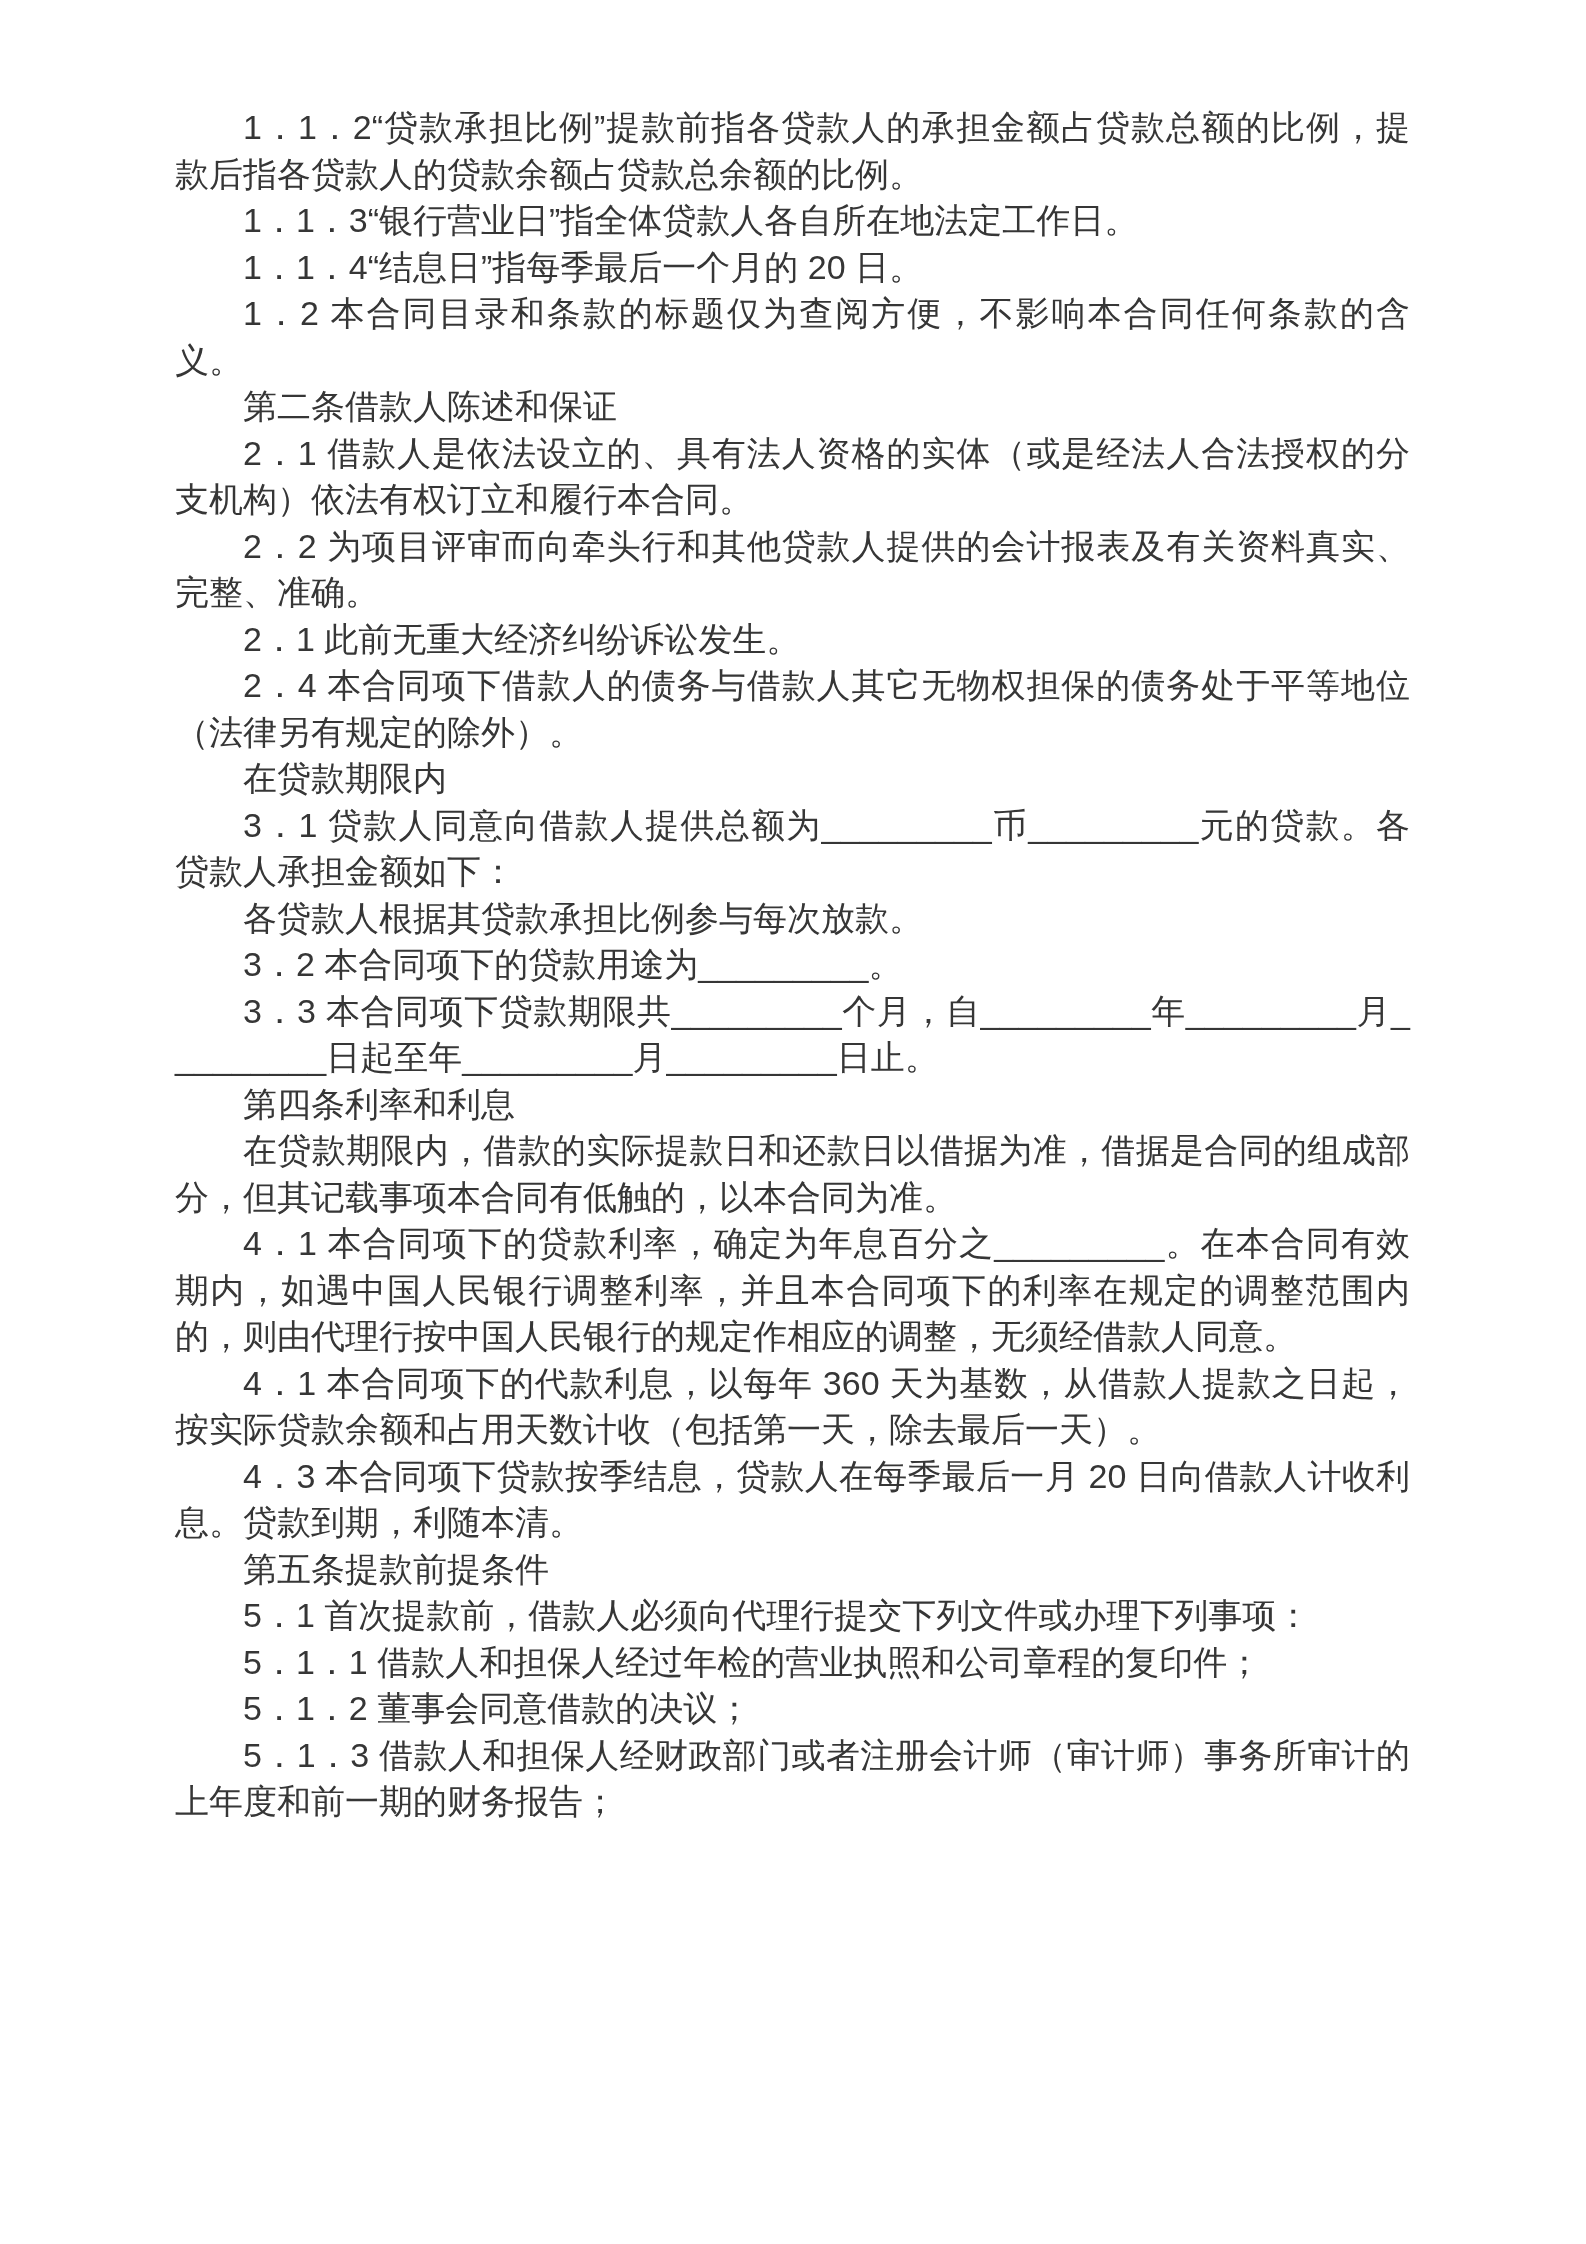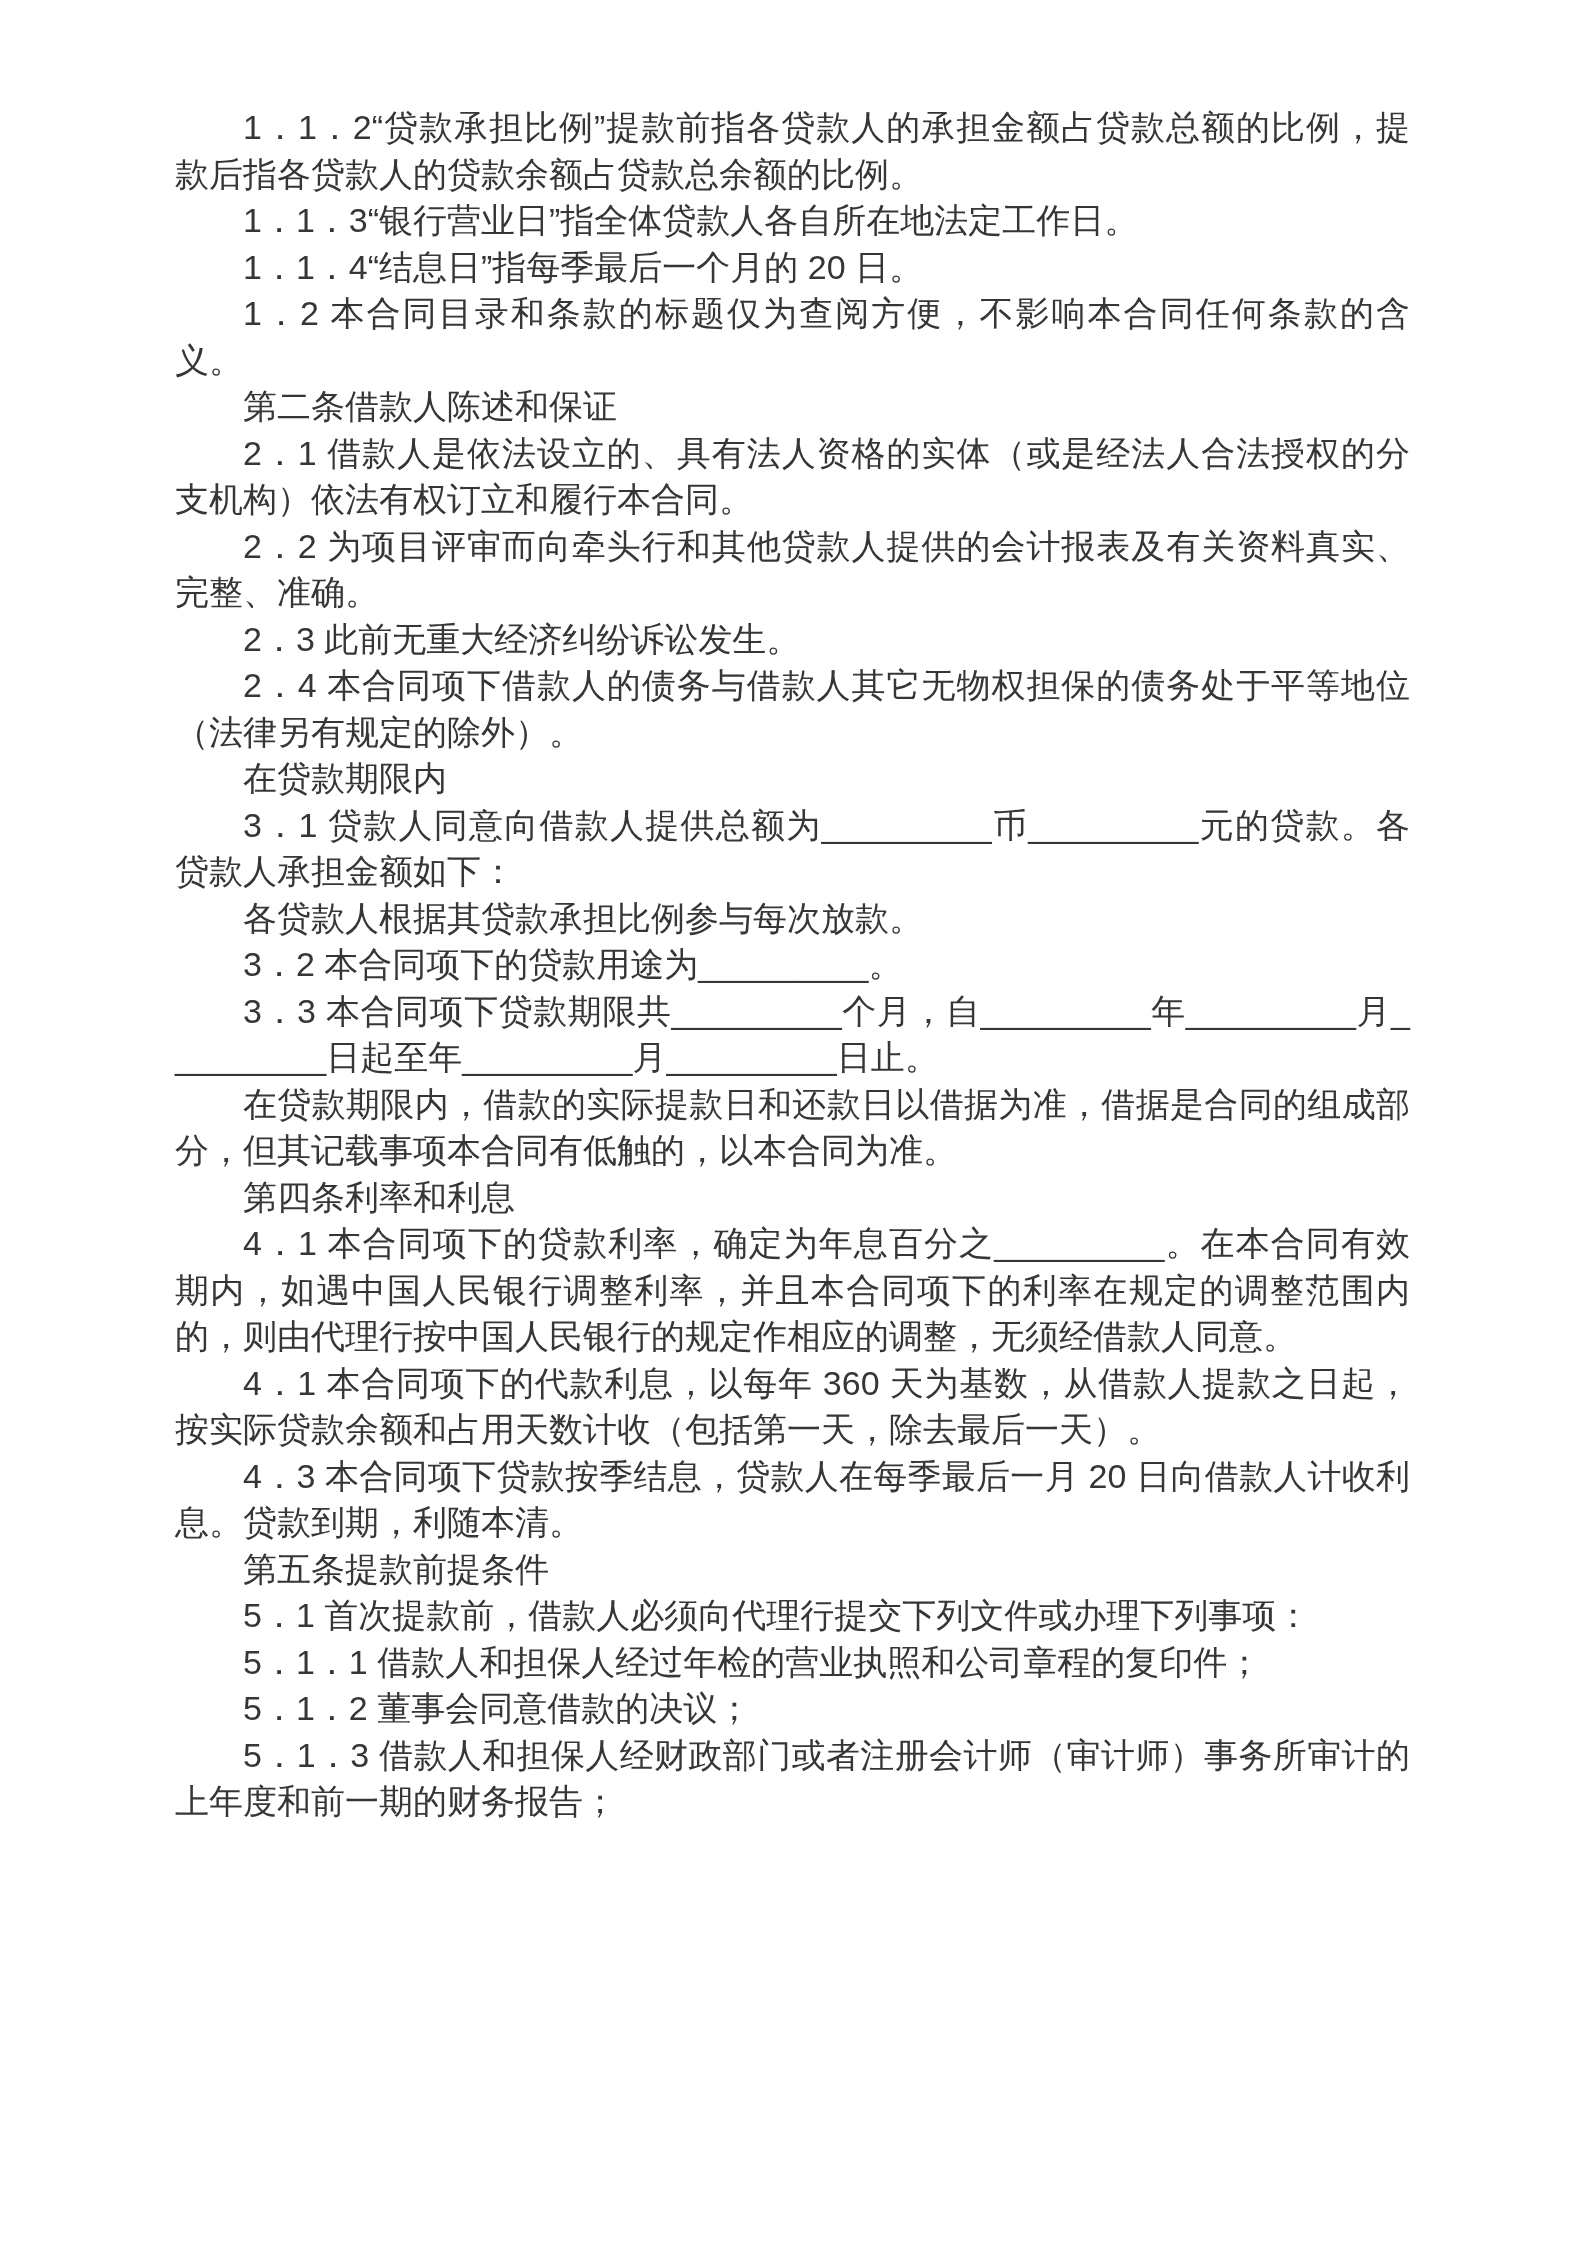--- a/index.html
+++ b/index.html
@@ -33,29 +33,29 @@
 <body>
 
 <div class="page">
   <p class="para">1．1．2“贷款承担比例”提款前指各贷款人的承担金额占贷款总额的比例，提款后指各贷款人的贷款余额占贷款总余额的比例。</p>
   <p class="para">1．1．3“银行营业日”指全体贷款人各自所在地法定工作日。</p>
   <p class="para">1．1．4“结息日”指每季最后一个月的 20 日。</p>
   <p class="para">1．2 本合同目录和条款的标题仅为查阅方便，不影响本合同任何条款的含义。</p>
   <p class="para">第二条借款人陈述和保证</p>
   <p class="para">2．1 借款人是依法设立的、具有法人资格的实体（或是经法人合法授权的分支机构）依法有权订立和履行本合同。</p>
   <p class="para">2．2 为项目评审而向牵头行和其他贷款人提供的会计报表及有关资料真实、完整、准确。</p>
-  <p class="para">2．3 此前无重大经济纠纷诉讼发生。</p>
+  <p class="para">2．1 此前无重大经济纠纷诉讼发生。</p>
   <p class="para">2．4 本合同项下借款人的债务与借款人其它无物权担保的债务处于平等地位（法律另有规定的除外）。</p>
   <p class="para">在贷款期限内</p>
   <p class="para">3．1 贷款人同意向借款人提供总额为_________币_________元的贷款。各贷款人承担金额如下：</p>
   <p class="para">各贷款人根据其贷款承担比例参与每次放款。</p>
   <p class="para">3．2 本合同项下的贷款用途为_________。</p>
   <p class="para">3．3 本合同项下贷款期限共_________个月，自_________年_________月_________日起至年_________月_________日止。</p>
+  <p class="para">第四条利率和利息</p>
   <p class="para">在贷款期限内，借款的实际提款日和还款日以借据为准，借据是合同的组成部分，但其记载事项本合同有低触的，以本合同为准。</p>
-  <p class="para">第四条利率和利息</p>
   <p class="para">4．1 本合同项下的贷款利率，确定为年息百分之_________。在本合同有效期内，如遇中国人民银行调整利率，并且本合同项下的利率在规定的调整范围内的，则由代理行按中国人民银行的规定作相应的调整，无须经借款人同意。</p>
   <p class="para">4．1 本合同项下的代款利息，以每年 360 天为基数，从借款人提款之日起，按实际贷款余额和占用天数计收（包括第一天，除去最后一天）。</p>
   <p class="para">4．3 本合同项下贷款按季结息，贷款人在每季最后一月 20 日向借款人计收利息。贷款到期，利随本清。</p>
   <p class="para">第五条提款前提条件</p>
   <p class="para">5．1 首次提款前，借款人必须向代理行提交下列文件或办理下列事项：</p>
   <p class="para">5．1．1 借款人和担保人经过年检的营业执照和公司章程的复印件；</p>
   <p class="para">5．1．2 董事会同意借款的决议；</p>
   <p class="para">5．1．3 借款人和担保人经财政部门或者注册会计师（审计师）事务所审计的上年度和前一期的财务报告；</p>
 </div>
 

